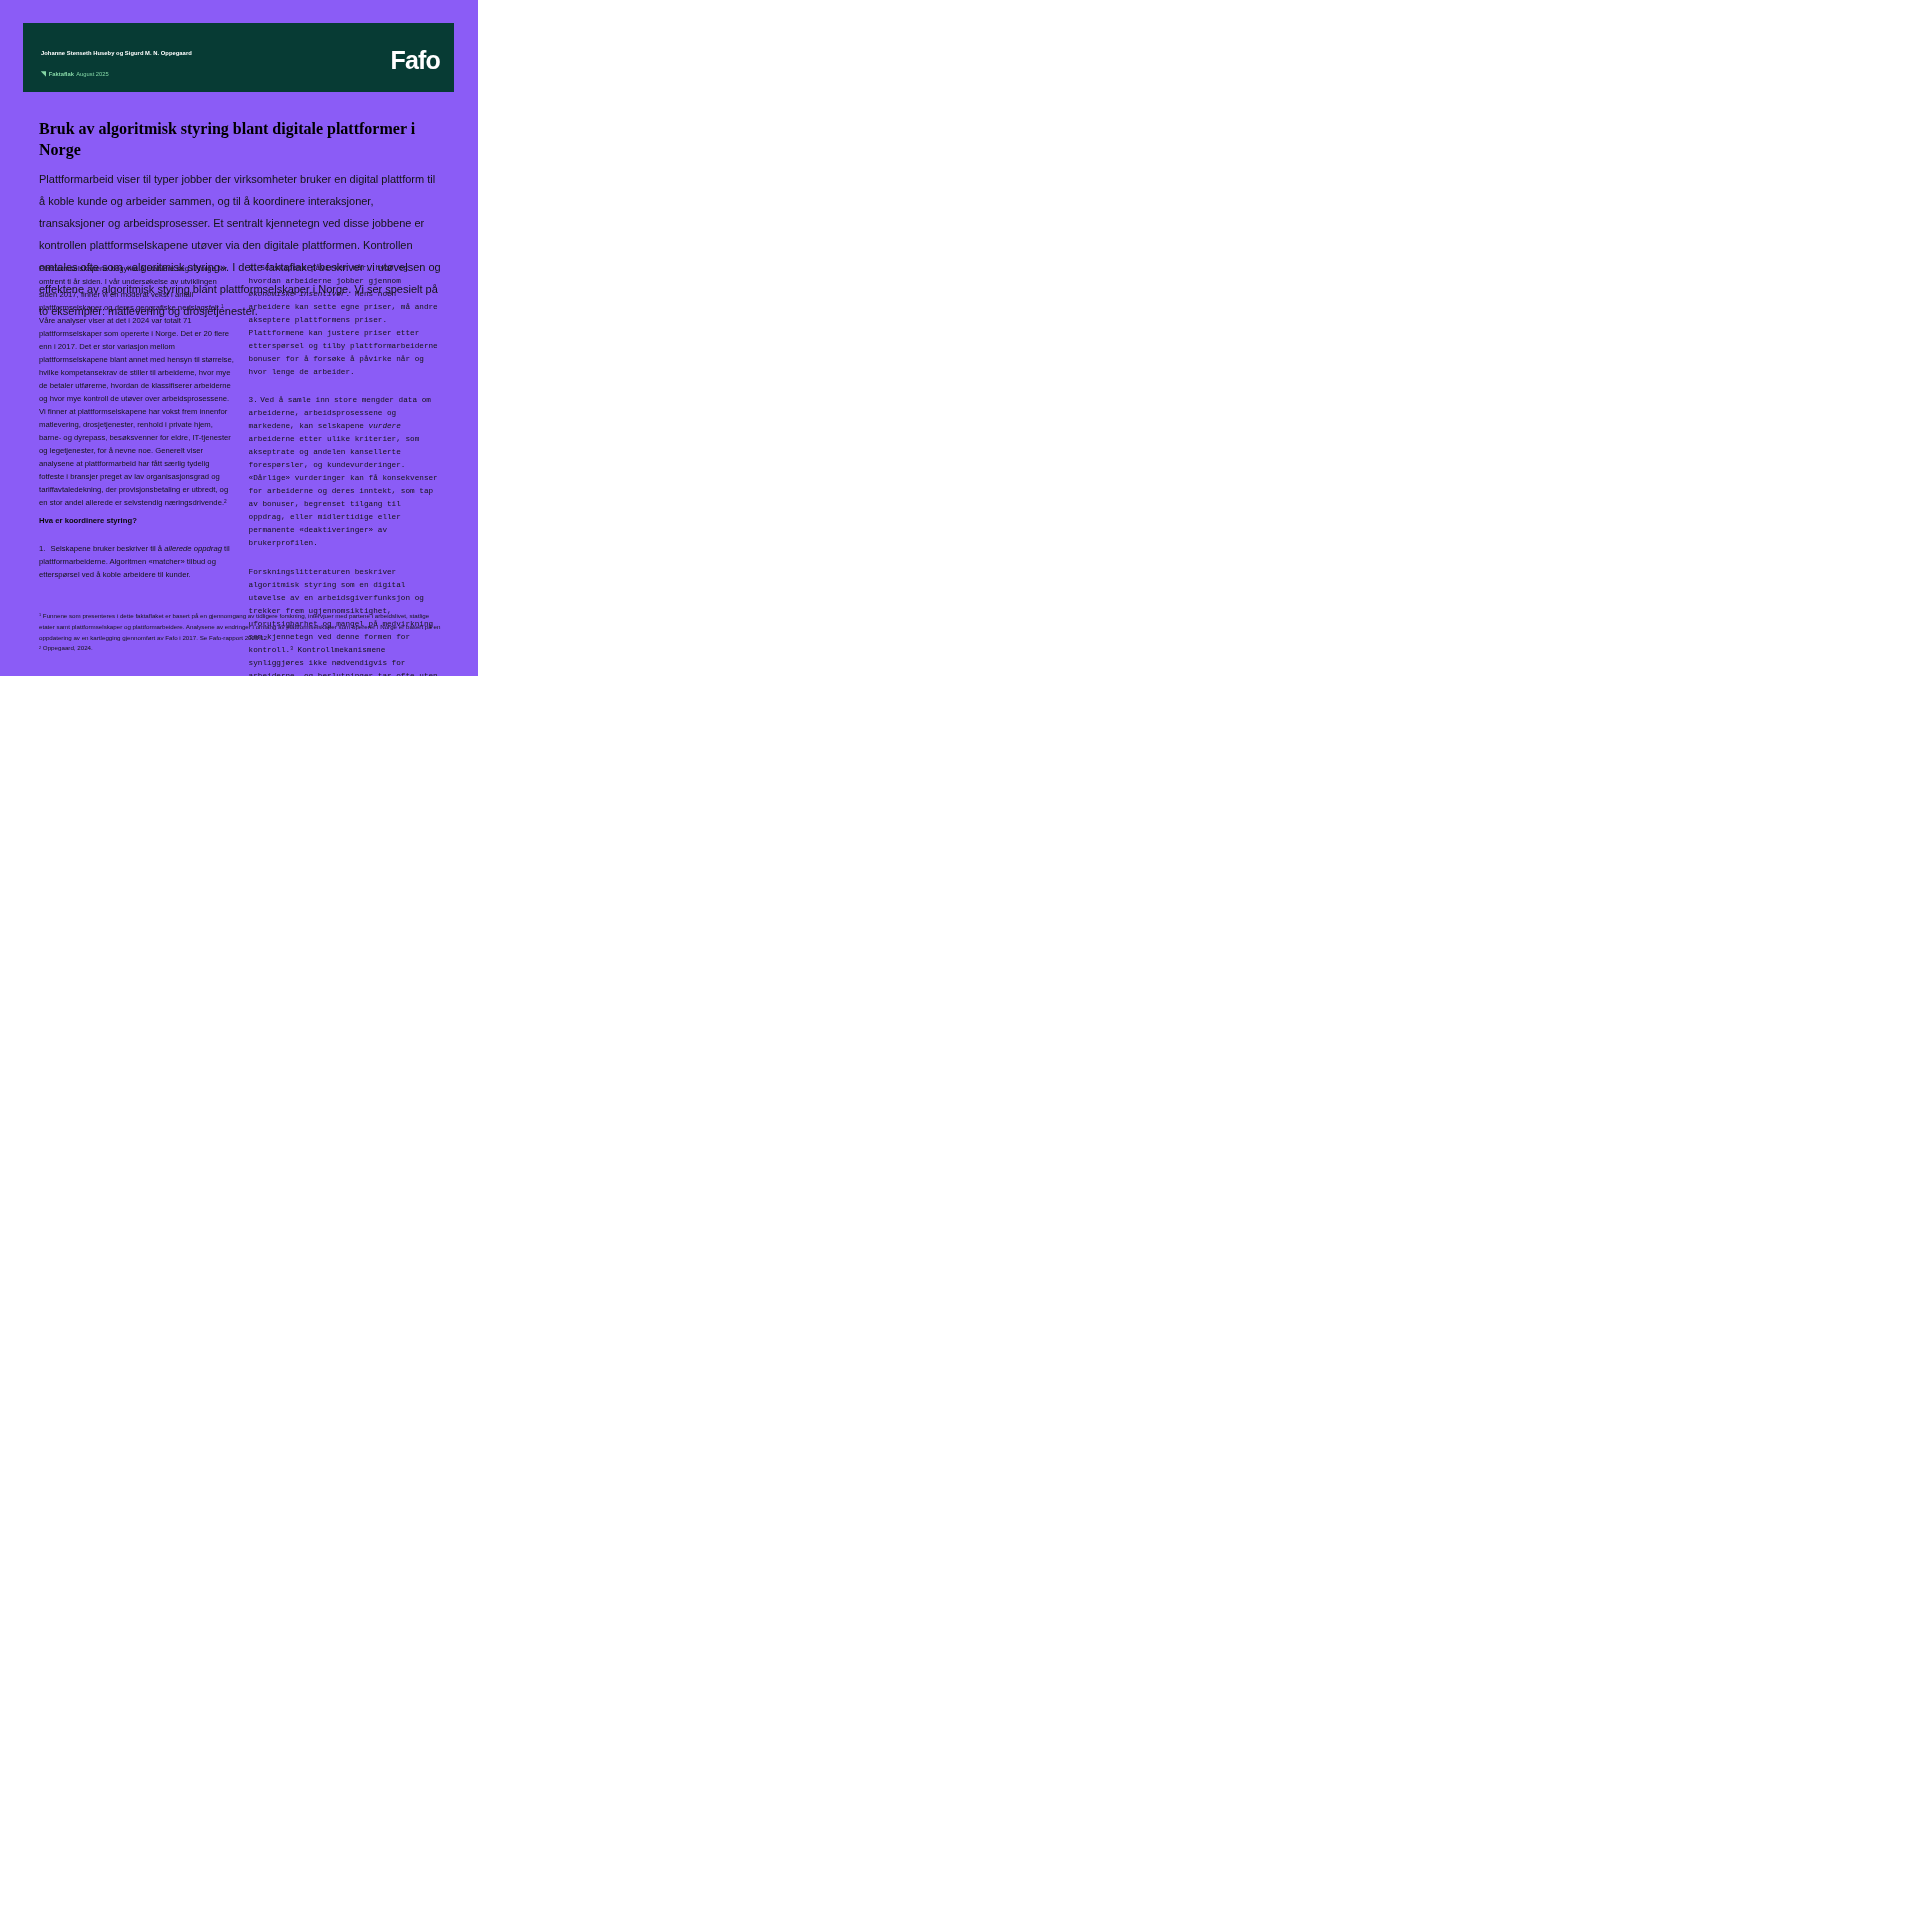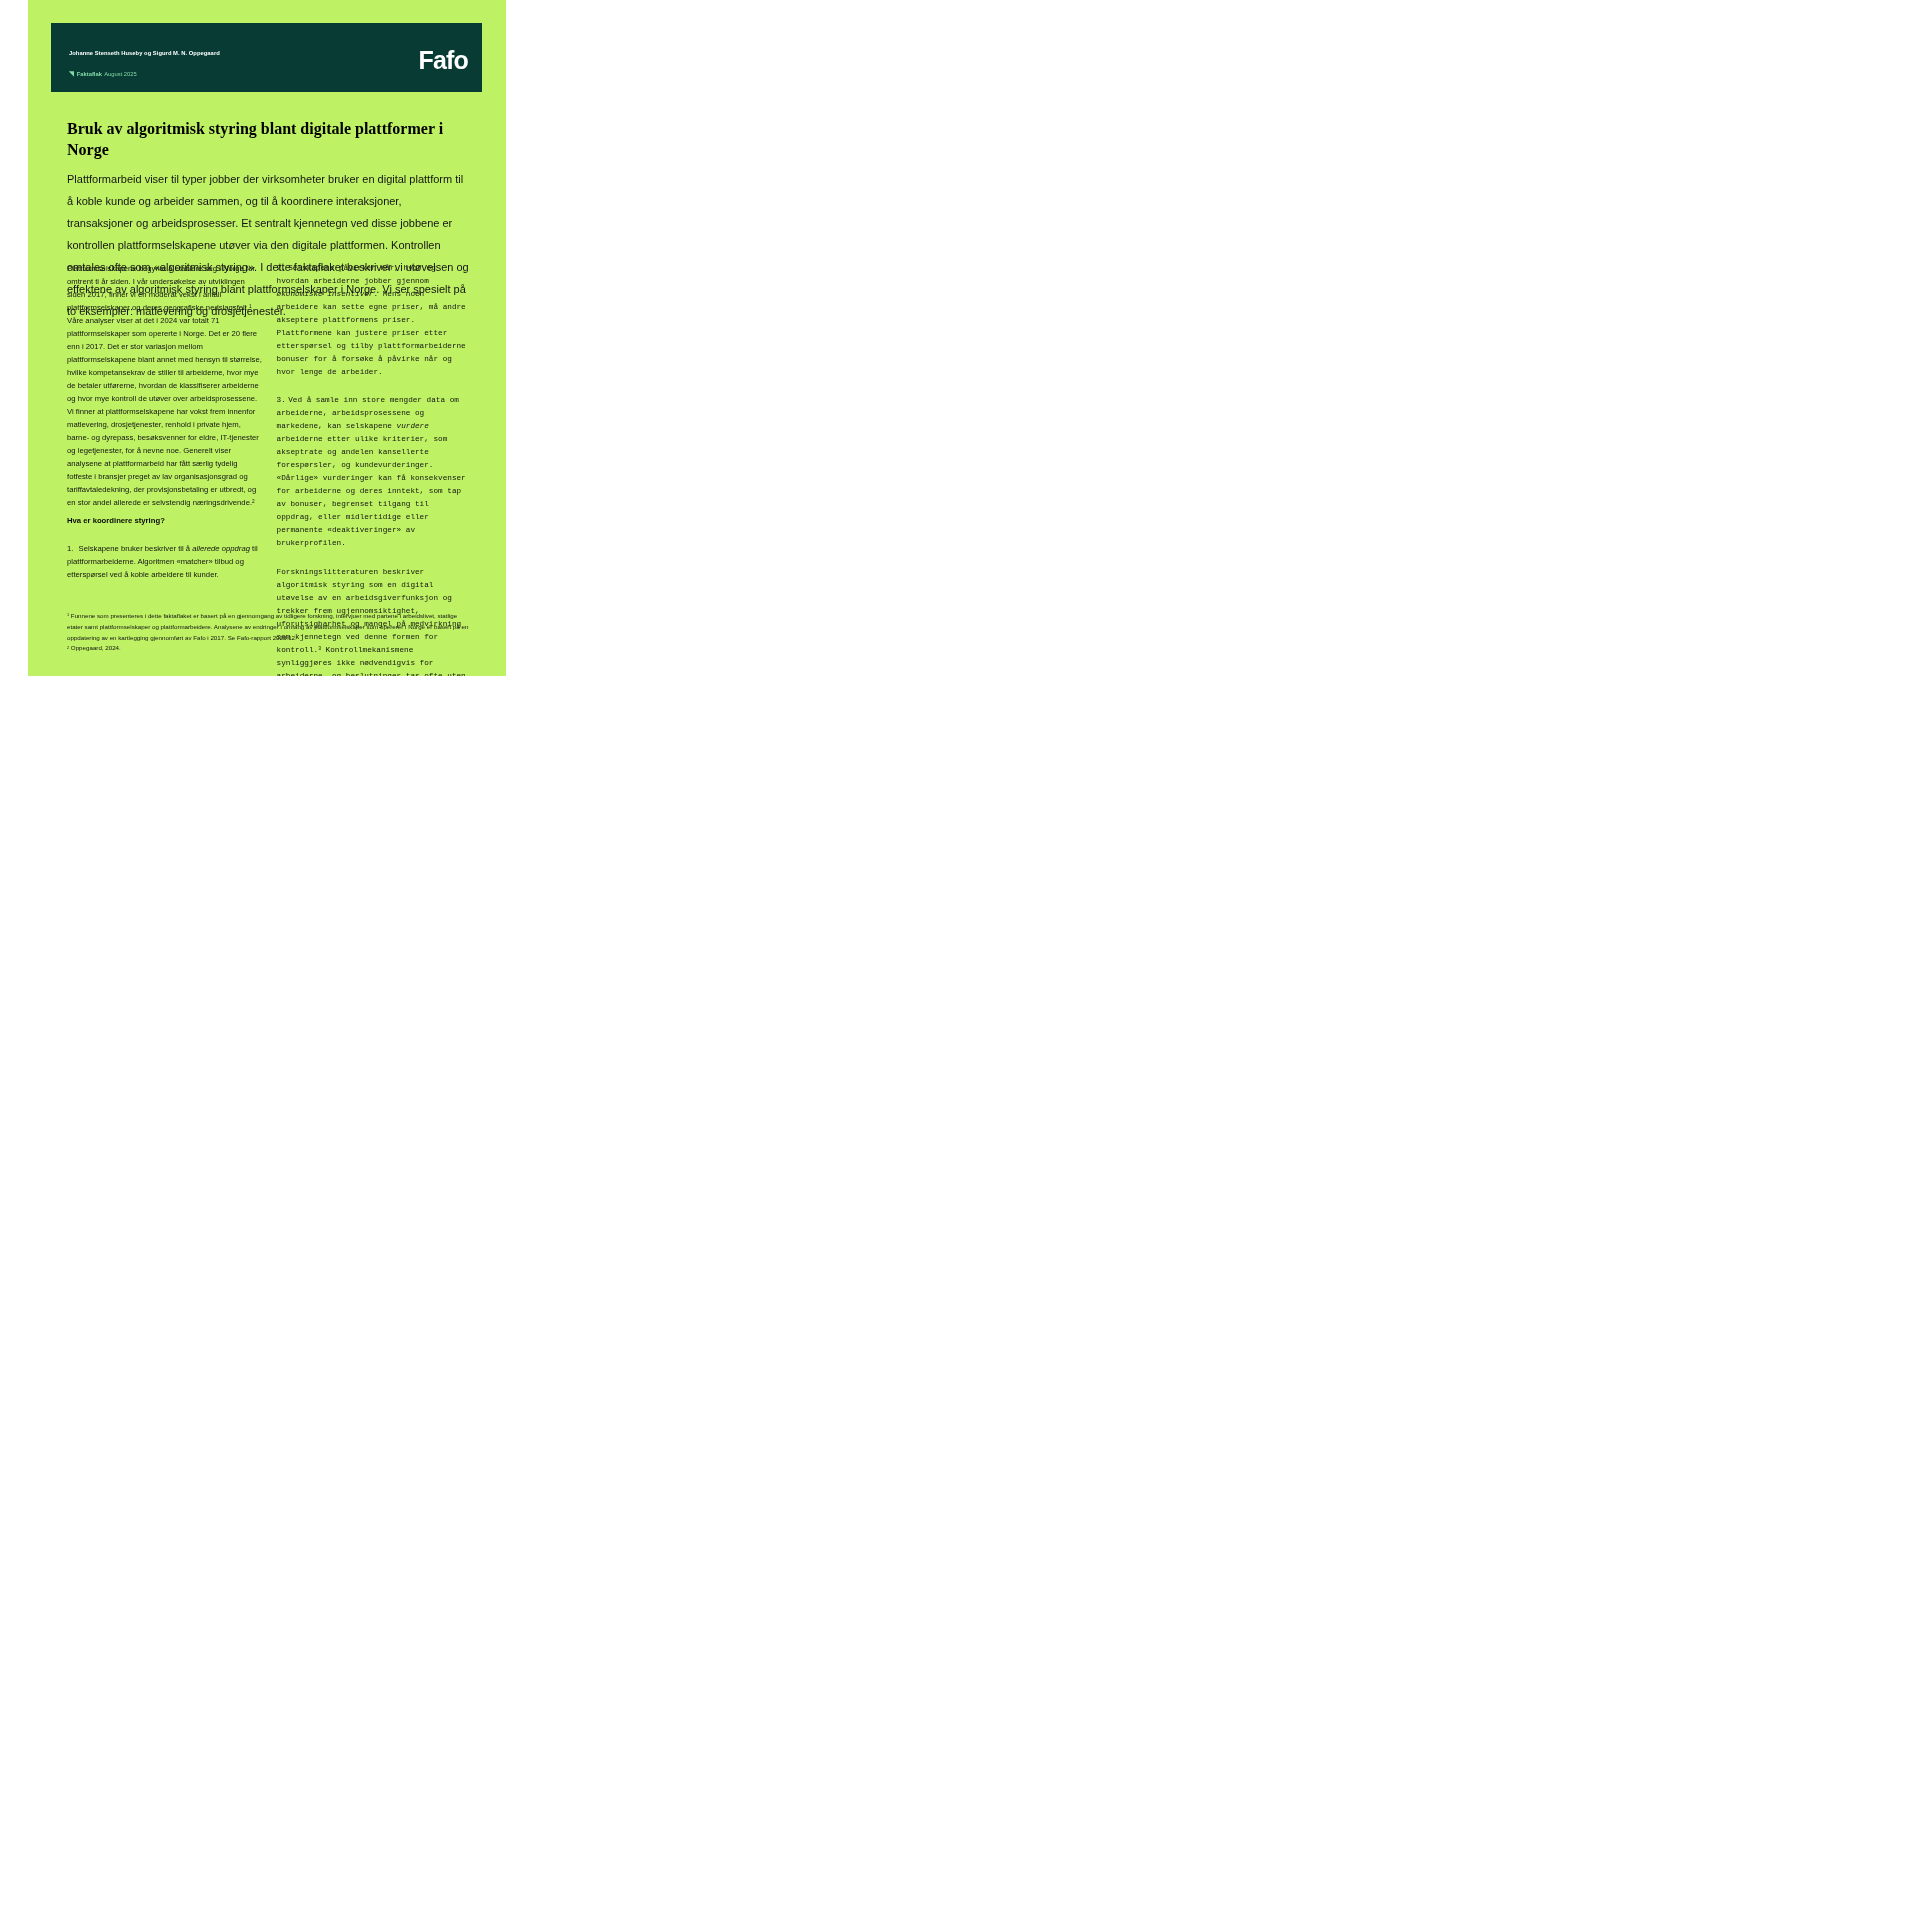--- a/index.html
+++ b/index.html
@@ -4,25 +4,24 @@
 <style>
   html, body {
     margin: 0;
     padding: 0;
     background: #ffffff;
   }
   .page {
     position: relative;
     width: 478px;
     height: 676px;
-    background: #bef264;
+    background: #8b5cf6;
     font-family: "Liberation Sans", "DejaVu Sans", sans-serif;
     color: #121212;
     overflow: hidden;
-    margin-left: 28px;
   }
 
   
   .header-band {
     position: absolute;
     left: 23px;
     top: 23px;
     width: 431px;
     height: 69px;
     background: #073B34;

